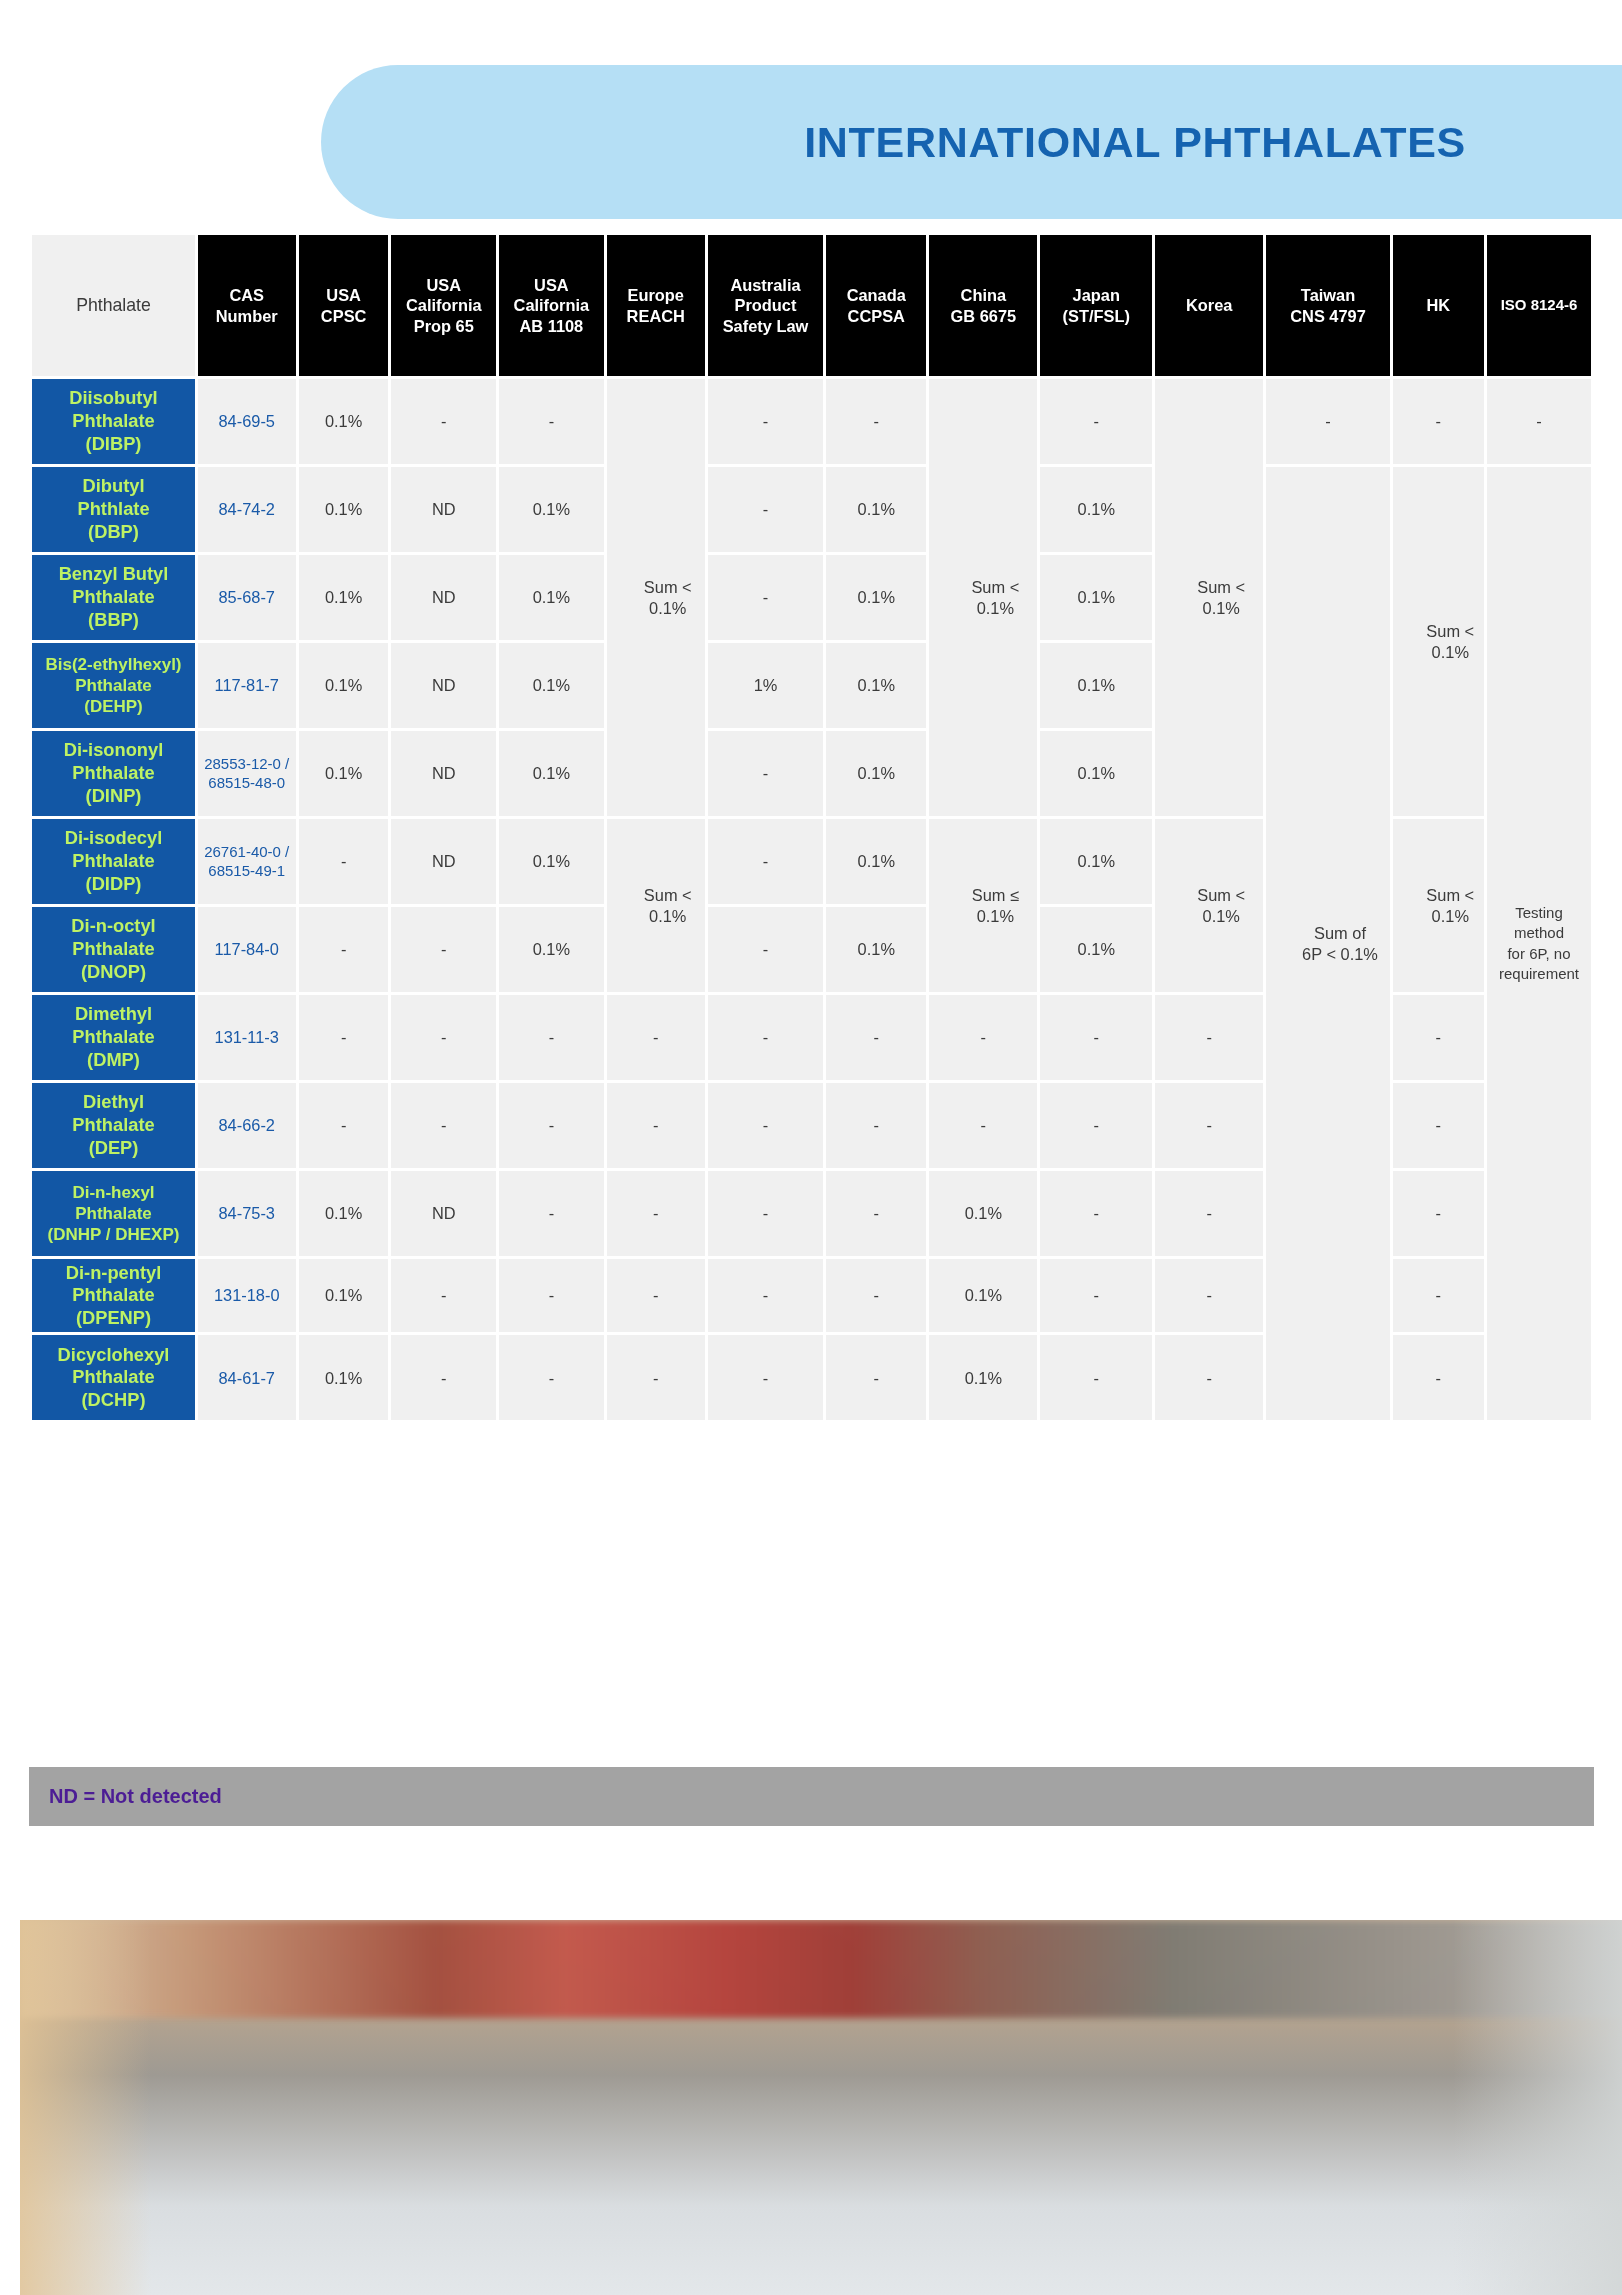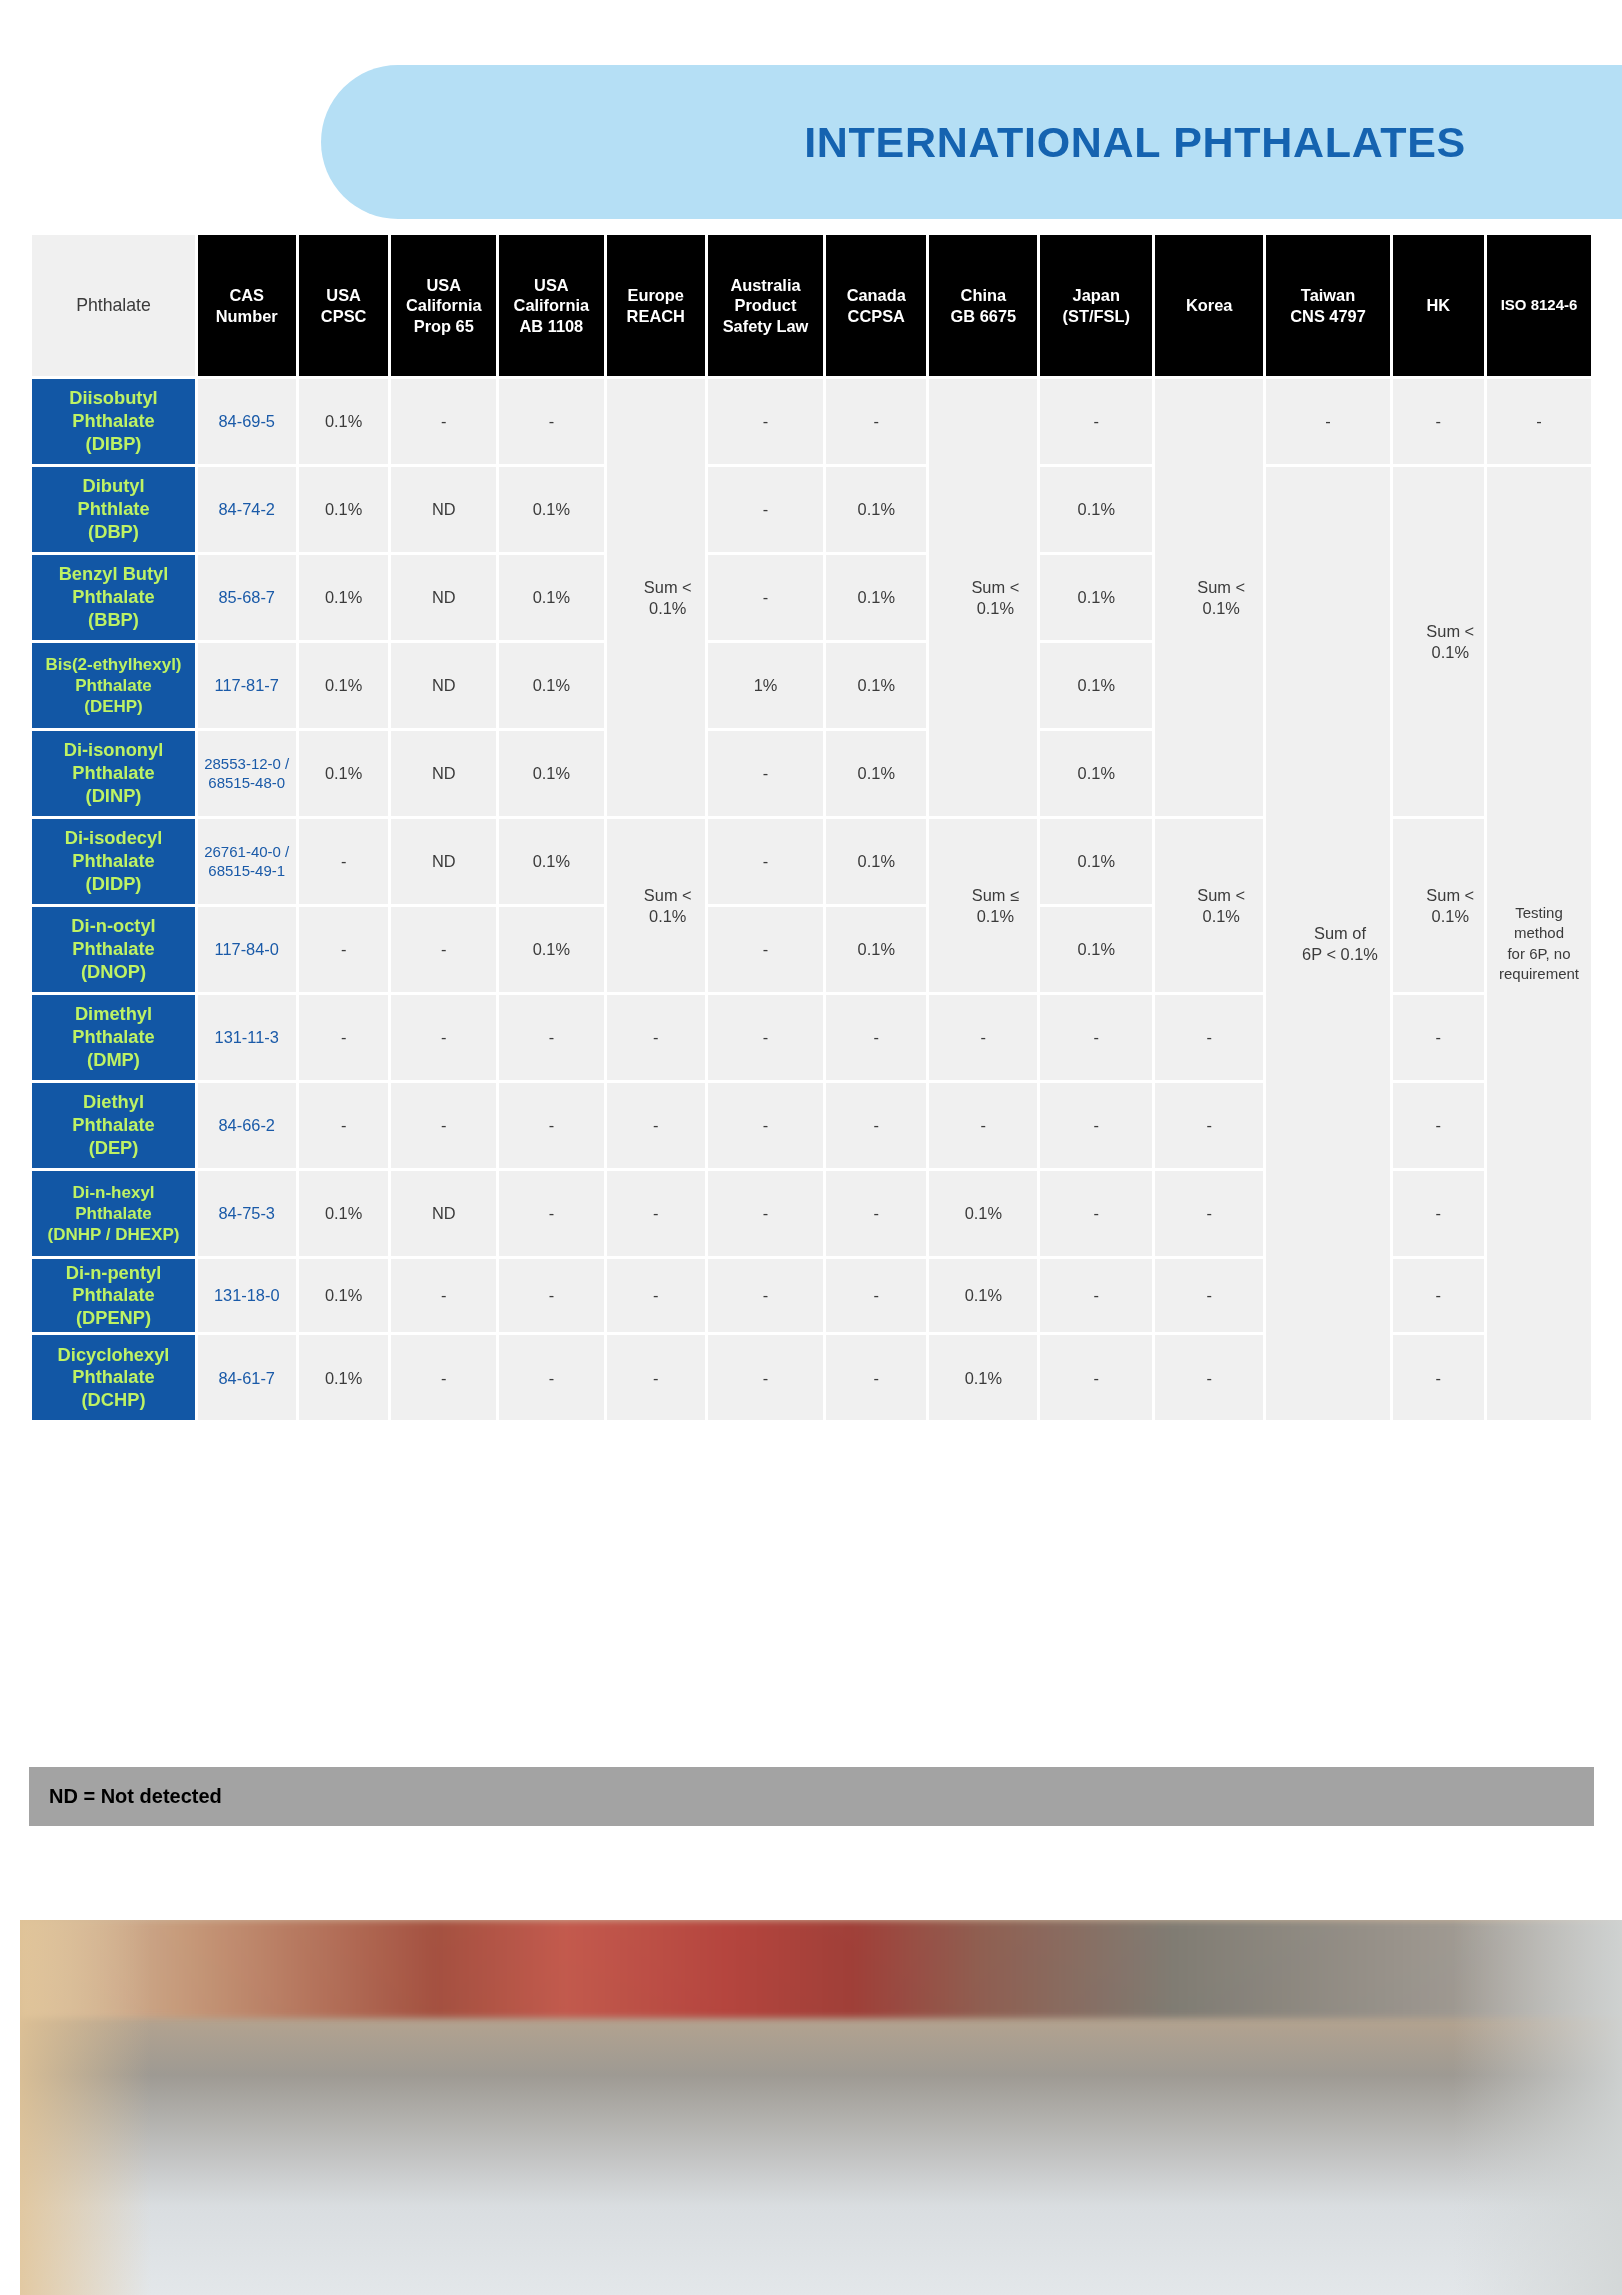--- a/index.html
+++ b/index.html
@@ -99,21 +99,21 @@
 
   
   .note-bar{
     position:absolute; left:29.4px; top:1767px;
     width:1565px; height:59px;
     background:#a3a3a3;
     display:flex; align-items:center;
     padding-left:19.6px;
   }
   .note-bar span{
-    color:#000000; font-size:20px; font-weight:bold;
+    color:#4c1d95; font-size:20px; font-weight:bold;
   }
 
   
   .photo{
     position:absolute; left:19.6px; top:1920px;
     width:1603px; height:596px;
     overflow:hidden;
     background:linear-gradient(to bottom,
         #cbb49a 0%, #b9a58e 14%, #9e9a93 26%,
         #d9dde0 48%, #e8ecef 70%, #eef2f4 100%);

